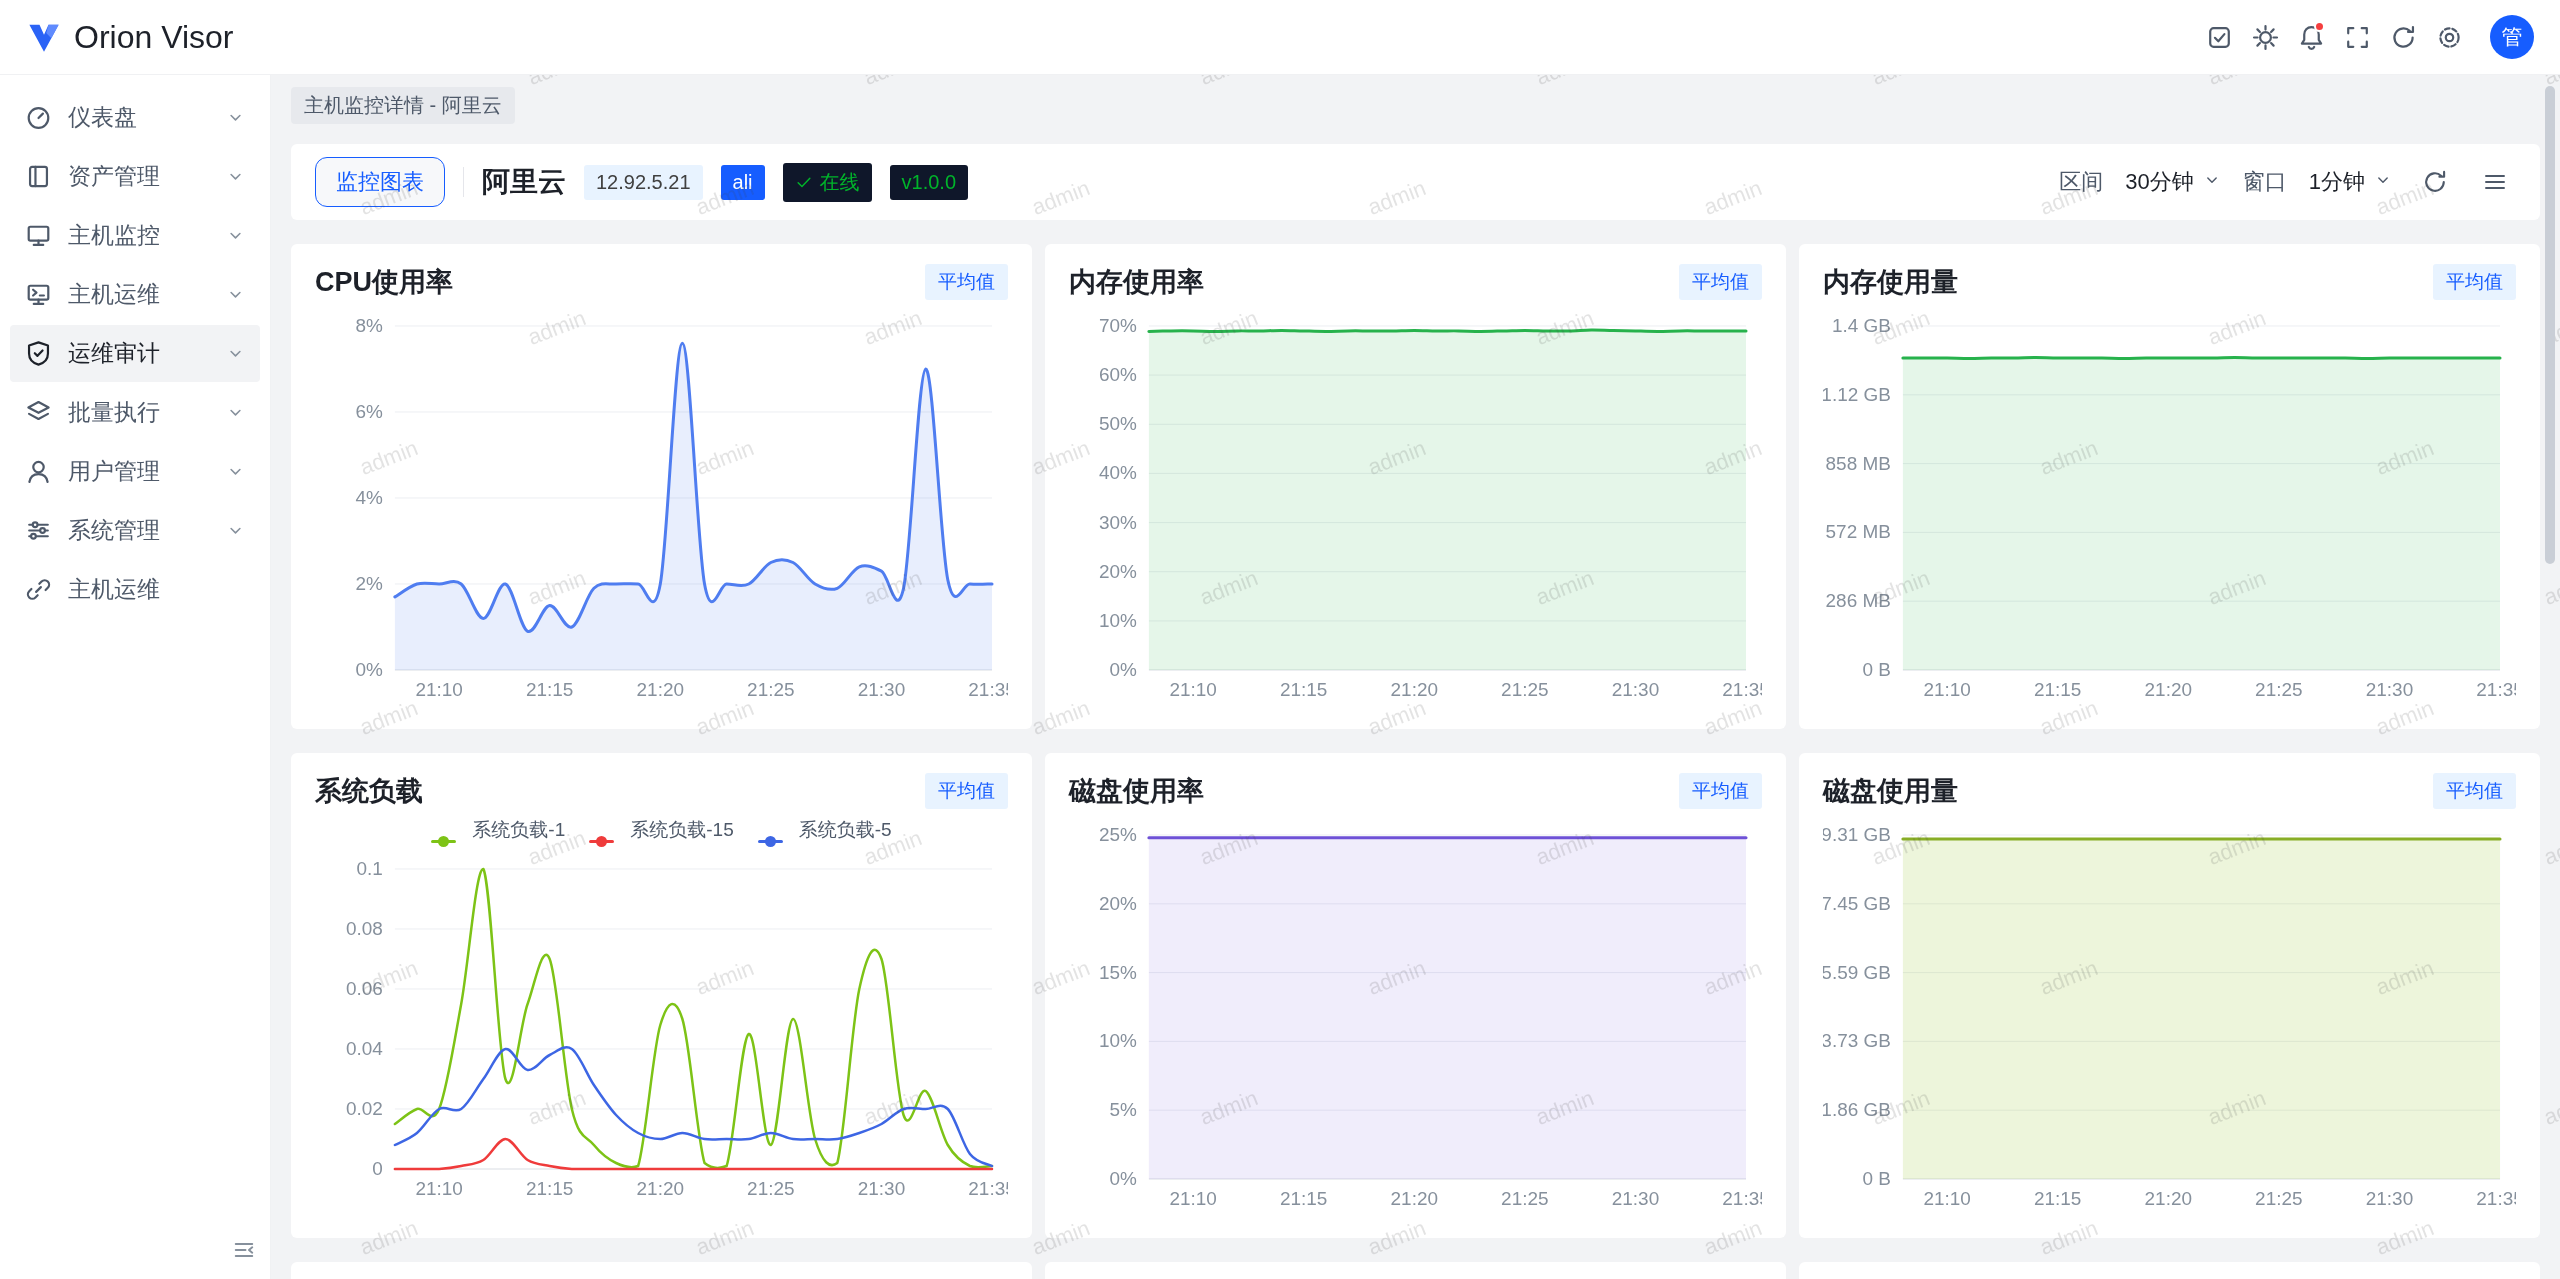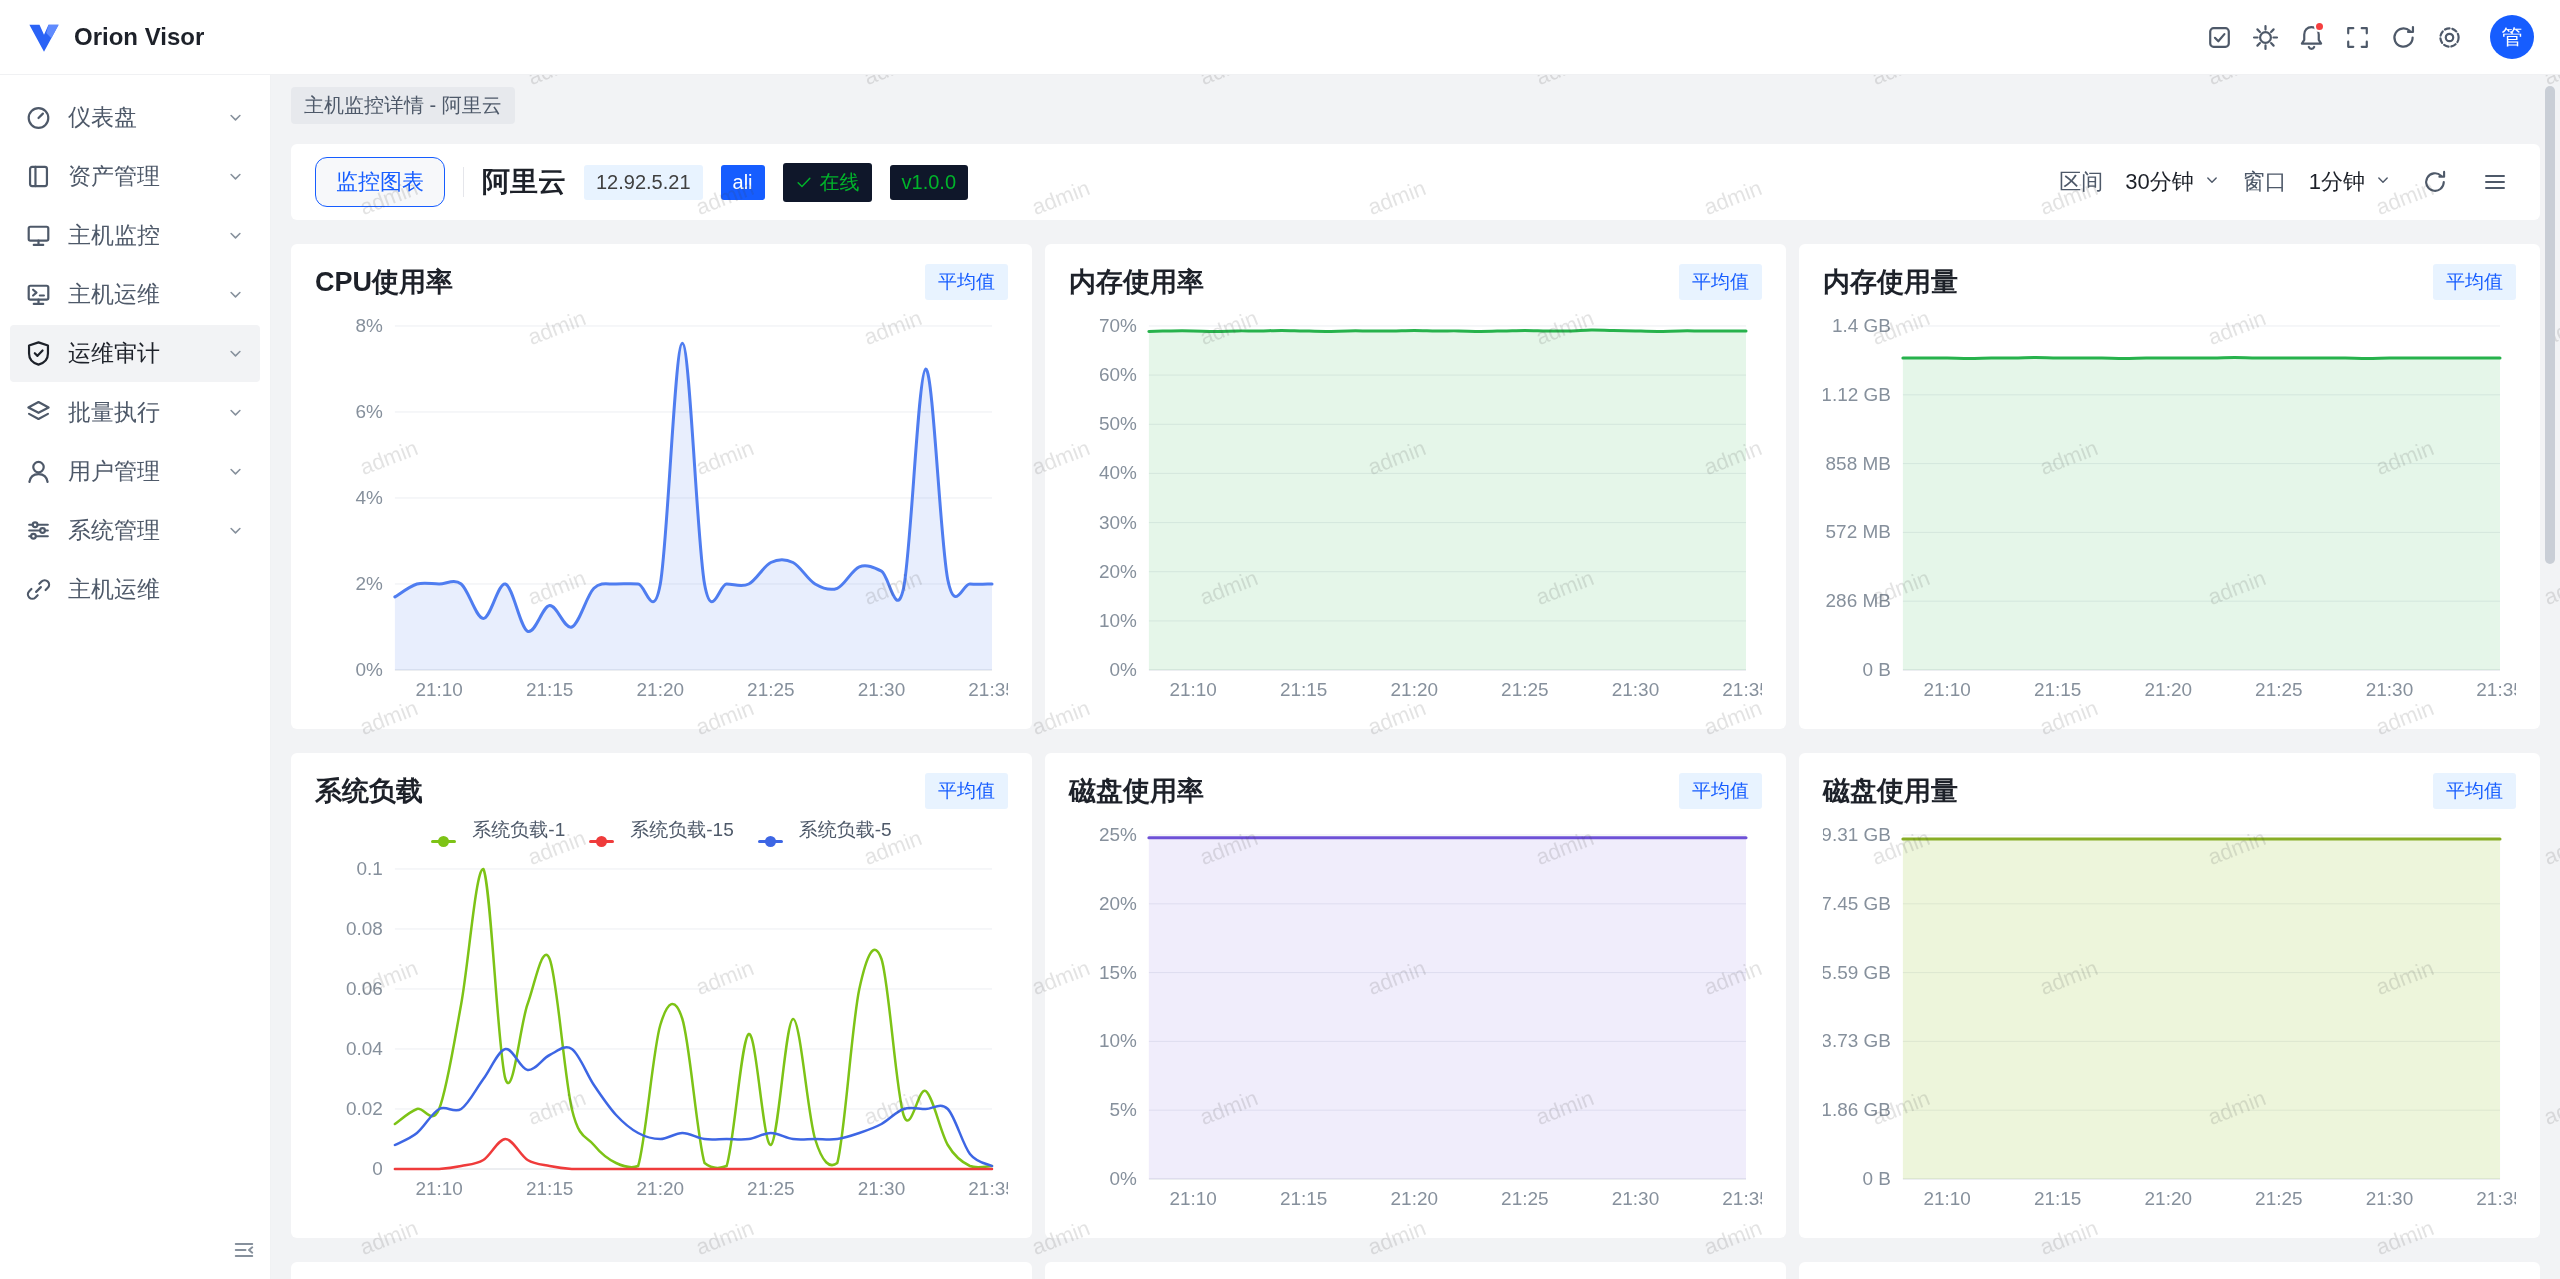--- a/index.html
+++ b/index.html
@@ -4,21 +4,21 @@
 <style>
   *{margin:0;padding:0;box-sizing:border-box}
   html,body{width:2560px;height:1279px;overflow:hidden}
   body{font-family:"Liberation Sans","DejaVu Sans",sans-serif;background:#f2f3f5;color:#1d2129;font-size:21px}
   .app{width:2560px;height:1279px;display:flex;flex-direction:column;position:relative}
 
   
   .header{height:75px;background:#fff;border-bottom:1px solid #f0f1f3;display:flex;align-items:center;justify-content:space-between;padding:0 26px;flex:none}
   .logo{display:flex;align-items:center;gap:12px}
   .logo svg{width:36px;height:36px;display:block}
-  .logo-text{font-size:24px;font-weight:700;color:#1d2129}
+  .logo-text{font-size:32px;font-weight:400;color:#1d2129}
   .header-right{display:flex;align-items:center;gap:8px}
   .icon-btn{width:46px;height:46px;border-radius:50%;display:flex;align-items:center;justify-content:center;color:#4e5969;background:transparent;border:none;position:relative;cursor:pointer}
   .icon-btn svg{width:27px;height:27px}
   .badge-dot{position:absolute;top:7px;right:9px;width:11px;height:11px;border-radius:50%;background:#f53f3f;border:2px solid #fff}
   .avatar{width:44px;height:44px;border-radius:50%;background:#165dff;color:#fff;font-size:21px;display:flex;align-items:center;justify-content:center;margin-left:10px;cursor:pointer}
 
   
   .body{flex:1;display:flex;min-height:0}
   .sidebar{width:271px;background:#fff;border-right:1px solid #f0f1f3;flex:none;padding:14px 10px;display:flex;flex-direction:column;position:relative}
   .menu-item{height:57px;display:flex;align-items:center;gap:16px;padding:0 15px;border-radius:4px;font-size:23px;color:#4e5969;cursor:pointer;margin-bottom:2px}

